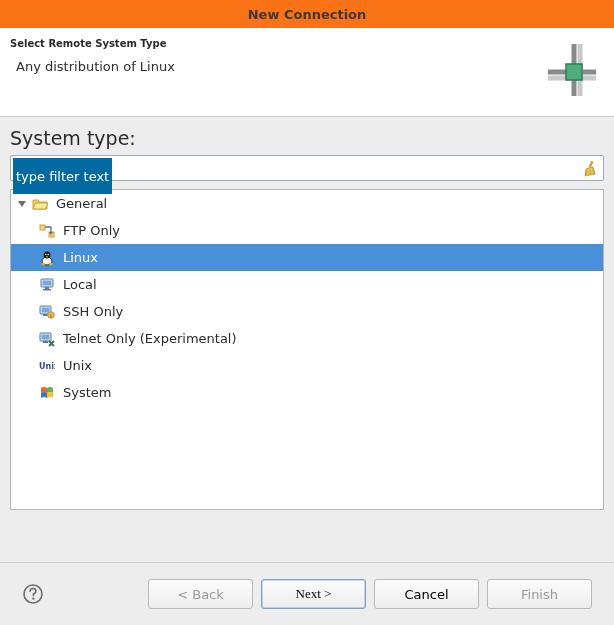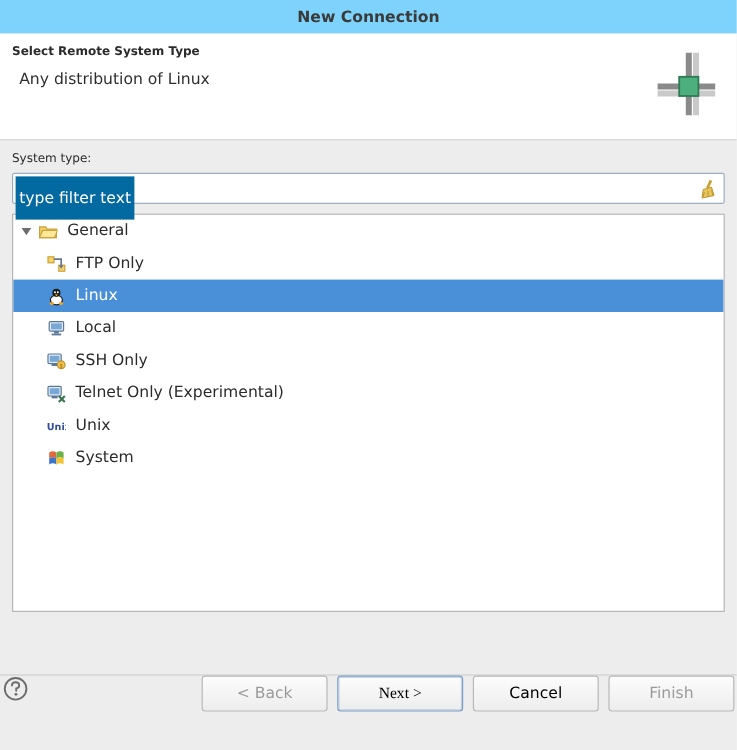--- a/index.html
+++ b/index.html
@@ -19,21 +19,21 @@
     background: #ededed;
     display: flex;
     flex-direction: column;
     box-sizing: border-box;
   }
   .titlebar {
     height: 28px;
     display: flex;
     align-items: center;
     justify-content: center;
-    background: #7dd3fc;
+    background: #f97316;
   }
   .titlebar-text {
     font-weight: bold;
     color: #3a3a3a;
     font-size: 13px;
   }
 
   
   .banner {
     background: #ffffff;
@@ -64,21 +64,21 @@
 
   
   .body {
     padding: 10px 10px 4px 10px;
     flex: 1 1 auto;
     display: flex;
     flex-direction: column;
     min-height: 0;
   }
   .field-label {
-    font-size: 10px;
+    font-size: 19px;
     color: #2b2b2b;
     margin-bottom: 6px;
   }
   .filter-row {
     position: relative;
     border: 1px solid #9aaec4;
     background: #ffffff;
     height: 24px;
     display: flex;
     align-items: center;
@@ -155,21 +155,22 @@
 
   
   .spacer-line {
     height: 1px;
     background: #cfcfcf;
     margin: 0 0 0 0;
   }
   .footer {
     height: 62px;
     display: flex;
-    padding: 0 2px;
+    align-items: center;
+    padding: 0 22px;
     box-sizing: border-box;
   }
   .help {
     width: 22px;
     height: 22px;
     display: flex;
     align-items: center;
     justify-content: center;
     cursor: pointer;
   }

